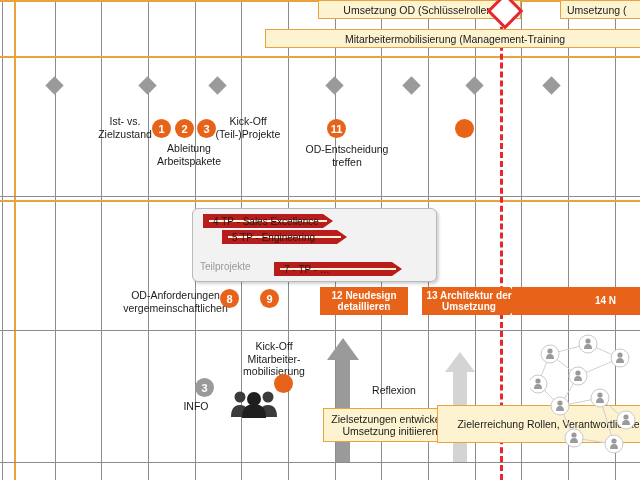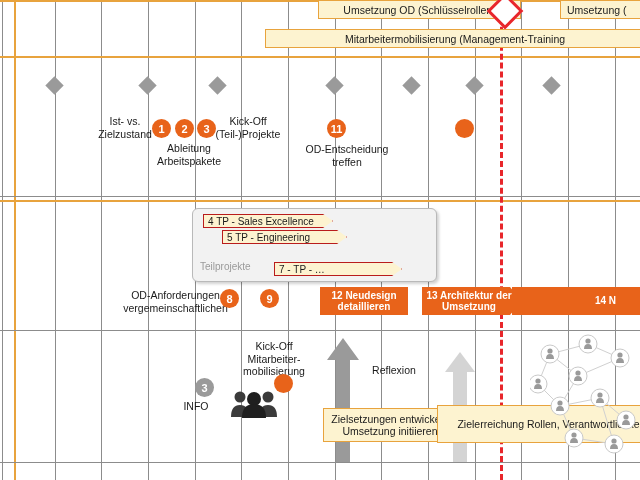--- a/index.html
+++ b/index.html
@@ -97,21 +97,21 @@
     align-items: center;
     justify-content: center;
     box-sizing: border-box;
     padding: 0 6px;
     line-height: 12px;
     text-align: center;
   }
   .chev {
     position: absolute;
     background: #FDF3D0;
-    border: 1px solid #b91c1c;
+    border: 6px solid #b91c1c;
     font-size: 10px;
     color: #1a1a1a;
     display: flex;
     align-items: center;
     box-sizing: border-box;
     padding: 0 4px;
     line-height: 11px;
     clip-path: polygon(0 0, calc(100% - 10px) 0, 100% 50%, calc(100% - 10px) 100%, 0 100%);
   }
   .orangebox {
@@ -252,21 +252,21 @@
     <svg width="52" height="30" viewBox="0 0 52 30">
       <circle cx="12" cy="9" r="5.5" fill="#3b3b3b"></circle>
       <path d="M3 29 q0 -12 9 -12 q9 0 9 12 z" fill="#3b3b3b"></path>
       <circle cx="40" cy="9" r="5.5" fill="#3b3b3b"></circle>
       <path d="M31 29 q0 -12 9 -12 q9 0 9 12 z" fill="#3b3b3b"></path>
       <circle cx="26" cy="11" r="7" fill="#1f1f1f"></circle>
       <path d="M14 30 q0 -14 12 -14 q12 0 12 14 z" fill="#1f1f1f"></path>
     </svg>
   </div>
 
-  <div class="lbl" style="left:363px; top:364px; width:62px;text-align:center;">Reflexion</div>
+  <div class="lbl" style="left:363px; top:384px; width:62px;text-align:center;">Reflexion</div>
 
   <div class="uparrow" style="left:327px; top:338px; width:32px; height:124px;">
     <svg width="32" height="124" viewBox="0 0 32 124">
       <polygon points="16,0 32,22 23,22 23,124 9,124 9,22 0,22" fill="#9a9a9a"></polygon>
     </svg>
   </div>
   <div class="uparrow" style="left:445px; top:352px; width:30px; height:110px;">
     <svg width="30" height="110" viewBox="0 0 30 110">
       <polygon points="15,0 30,20 22,20 22,110 8,110 8,20 0,20" fill="#d4d4d4"></polygon>
     </svg>

